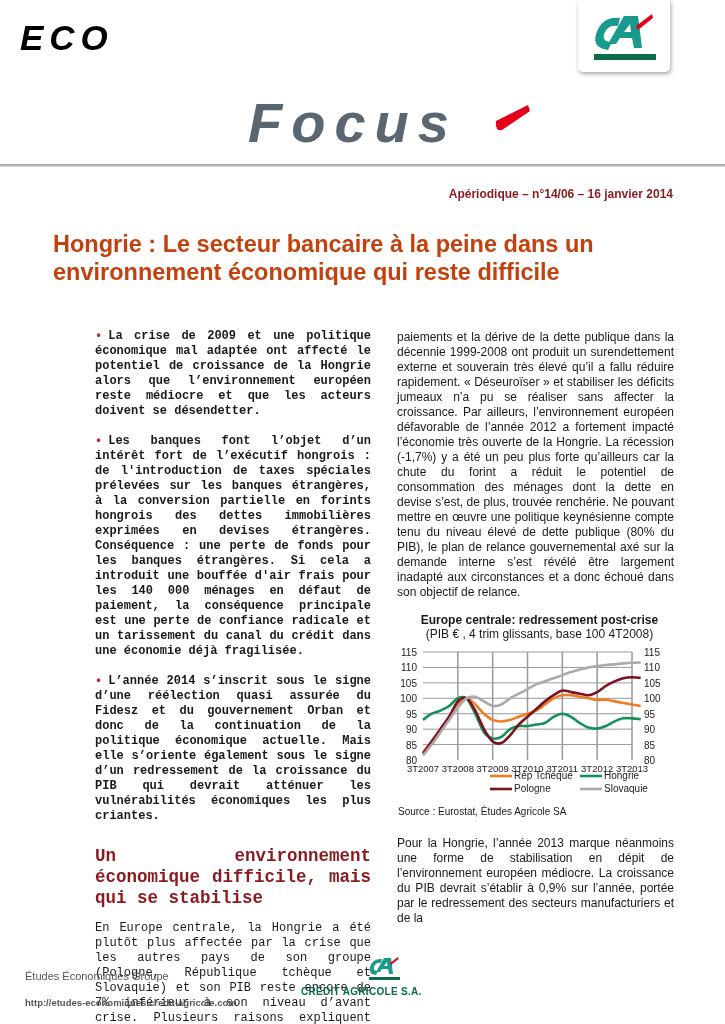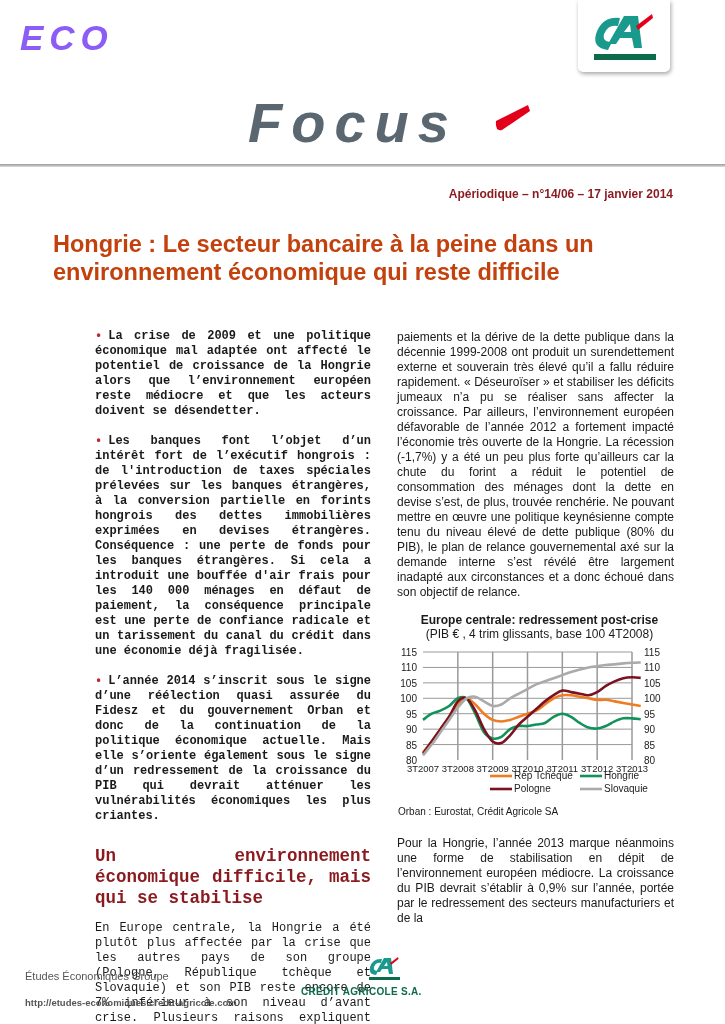--- a/index.html
+++ b/index.html
@@ -1,17 +1,17 @@
 <!DOCTYPE html>
 <html><head>
 <meta charset="utf-8">
 <style>
   html, body { margin:0; padding:0; background:#fff; }
   body { width:725px; height:1024px; position:relative; overflow:hidden; font-family:"Liberation Sans", sans-serif; color:#1a1a1a; }
-  .eco { position:absolute; left:20px; top:18px; font-size:35px; font-weight:bold; font-style:italic; letter-spacing:6px; color:#8b5cf6;text-align:right; }
+  .eco { position:absolute; left:20px; top:18px; font-size:35px; font-weight:bold; font-style:italic; letter-spacing:6px; color:#000000;text-align:right; }
   .focus { position:absolute; left:248px; top:72px; font-size:56px; font-weight:bold; font-style:italic; letter-spacing:9px; color:#5a6670;margin-top:18px; }
   .slash { position:absolute; left:492px; top:103px; width:40px; height:30px; }
   .logo-box { position:absolute; left:578px; top:0; width:92px; height:72px; background:#fff; border-radius:0 0 5px 5px; box-shadow:1px 2px 4px rgba(0,0,0,0.35); }
   .logo-box svg { position:absolute; left:12px; top:8px; }
   .header-rule { position:absolute; left:0; top:164px; width:725px; height:3px; background:linear-gradient(#999,#ddd); }
   .issue { position:absolute; right:52px; top:187px; font-size:12px; font-weight:bold; color:#8b1a1f; }
   .title { position:absolute; left:53px; top:230px; width:620px; font-size:23.5px; font-weight:bold; color:#c2410c; line-height:28px; }
   .col { position:absolute; font-size:12px; line-height:15px; text-align:justify; }
   .col p { margin:0 0 15px 0; }
   .left { left:95px; top:329px; width:276px;font-family:Liberation Mono, monospace; }
@@ -42,21 +42,21 @@
   <svg width="68" height="58" viewBox="0 0 68 58">
     <path d="M30 10 Q12 8 6 26 Q2 40 18 42 L22 34 Q12 34 14 26 Q18 16 28 18 Z" fill="#1a9a8c"></path>
     <path d="M34 8 L48 8 L52 40 L44 40 L42 30 L30 30 L26 36 L18 36 Z M34 24 L41 24 L40 16 Z" fill="#1a9a8c"></path>
     <path d="M46 18 L62 6 L63 10 L48 22 Z" fill="#e2001a"></path>
     <rect x="4" y="46" width="62" height="6" fill="#0b6b4b"></rect>
   </svg>
 </div>
 
 <div class="header-rule"></div>
 
-<div class="issue">Apériodique – n°14/06 – 17 janvier 2014</div>
+<div class="issue">Apériodique – n°14/06 – 16 janvier 2014</div>
 <div class="title">Hongrie : Le secteur bancaire à la peine dans un environnement économique qui reste difficile</div>
 
 <div class="col left">
   <p class="bullet"><span class="dot">•</span><span>La crise de 2009 et une politique économique mal adaptée ont affecté le potentiel de croissance de la Hongrie alors que l’environnement européen reste médiocre et que les acteurs doivent se désendetter.</span></p>
   <p class="bullet"><span class="dot">•</span><span>Les banques font l’objet d’un intérêt fort de l’exécutif hongrois : de l'introduction de taxes spéciales prélevées sur les banques étrangères, à la conversion partielle en forints hongrois des dettes immobilières exprimées en devises étrangères. Conséquence : une perte de fonds pour les banques étrangères. Si cela a introduit une bouffée d'air frais pour les 140 000 ménages en défaut de paiement, la conséquence principale est une perte de confiance radicale et un tarissement du canal du crédit dans une économie déjà fragilisée.</span></p>
   <p class="bullet"><span class="dot">•</span><span>L’année 2014 s’inscrit sous le signe d’une réélection quasi assurée du Fidesz et du gouvernement Orban et donc de la continuation de la politique économique actuelle. Mais elle s’oriente également sous le signe d’un redressement de la croissance du PIB qui devrait atténuer les vulnérabilités économiques les plus criantes.</span></p>
   <div class="h2">Un environnement économique difficile, mais qui se stabilise</div>
   <p>En Europe centrale, la Hongrie a été plutôt plus affectée par la crise que les autres pays de son groupe (Pologne, République tchèque et Slovaquie) et son PIB reste encore de 7% inférieur à son niveau d’avant crise. Plusieurs raisons expliquent cette contre-performance. Tout d’abord, les déséquilibres macro-économiques de la balance des</p>
 </div>
 
@@ -110,21 +110,21 @@
       <path d="M31 114.37142857142857 C32.451388888888886 112.57142857142857 36.80555555555556 107.42857142857143 39.708333333333336 103.57142857142857 C42.611111111111114 99.71428571428571 45.51388888888889 95.34285714285714 48.41666666666667 91.22857142857143 C51.31944444444445 87.11428571428571 54.22222222222222 83 57.125 78.88571428571429 C60.02777777777778 74.77142857142857 62.930555555555564 70.14285714285714 65.83333333333334 66.54285714285714 C68.73611111111111 62.94285714285714 71.63888888888889 59.08571428571429 74.54166666666666 57.28571428571429 C77.44444444444443 55.485714285714295 80.34722222222221 55.22857142857143 83.25 55.74285714285714 C86.15277777777779 56.25714285714285 89.05555555555557 58.82857142857143 91.95833333333334 60.371428571428574 C94.86111111111111 61.91428571428572 97.7638888888889 64.48571428571428 100.66666666666667 65 C103.56944444444444 65.51428571428572 106.47222222222223 64.74285714285715 109.375 63.45714285714286 C112.27777777777777 62.17142857142858 115.18055555555554 59.08571428571429 118.08333333333333 57.28571428571429 C120.98611111111111 55.485714285714295 123.88888888888889 54.2 126.79166666666667 52.65714285714286 C129.69444444444446 51.114285714285714 132.59722222222223 49.57142857142857 135.5 48.028571428571425 C138.40277777777777 46.48571428571428 141.30555555555554 44.68571428571429 144.20833333333331 43.400000000000006 C147.1111111111111 42.11428571428572 150.0138888888889 41.34285714285715 152.91666666666669 40.31428571428572 C155.81944444444446 39.285714285714285 158.72222222222223 38.25714285714286 161.625 37.22857142857143 C164.52777777777777 36.199999999999996 167.43055555555557 35.171428571428564 170.33333333333334 34.14285714285714 C173.23611111111111 33.114285714285714 176.13888888888889 31.982857142857146 179.04166666666666 31.057142857142864 C181.94444444444443 30.131428571428582 184.84722222222223 29.360000000000014 187.75 28.58857142857144 C190.65277777777777 27.81714285714287 193.55555555555557 26.99428571428572 196.45833333333334 26.42857142857143 C199.36111111111111 25.86285714285714 202.26388888888889 25.605714285714267 205.16666666666666 25.194285714285698 C208.06944444444443 24.78285714285713 210.97222222222223 24.268571428571434 213.875 23.960000000000008 C216.77777777777777 23.651428571428582 219.68055555555557 23.599999999999998 222.58333333333334 23.34285714285714 C225.48611111111111 23.085714285714285 228.38888888888889 22.67428571428572 231.29166666666666 22.417142857142863 C234.19444444444443 22.160000000000007 237.09722222222223 21.95428571428571 240 21.799999999999997 C242.90277777777777 21.645714285714284 247.25694444444446 21.542857142857155 248.70833333333334 21.491428571428585" fill="none" stroke="#aaaaaa" stroke-width="2.6" stroke-linejoin="round"></path>
       <line x1="98" x2="120" y1="135" y2="135" stroke="#f07c22" stroke-width="2.6"></line>
       <text x="122" y="138" font-size="10" fill="#222" font-family="Liberation Sans, sans-serif">Rép Tchèque</text>
       <line x1="188" x2="210" y1="135" y2="135" stroke="#12925a" stroke-width="2.6"></line>
       <text x="212" y="138" font-size="10" fill="#222" font-family="Liberation Sans, sans-serif">Hongrie</text>
       <line x1="98" x2="120" y1="148" y2="148" stroke="#7a1220" stroke-width="2.6"></line>
       <text x="122" y="151" font-size="10" fill="#222" font-family="Liberation Sans, sans-serif">Pologne</text>
       <line x1="188" x2="210" y1="148" y2="148" stroke="#aaaaaa" stroke-width="2.6"></line>
       <text x="212" y="151" font-size="10" fill="#222" font-family="Liberation Sans, sans-serif">Slovaquie</text>
     </svg>
-  <div class="source">Orban : Eurostat, Crédit Agricole SA</div>
+  <div class="source">Source : Eurostat, Études Agricole SA</div>
 </div>
 
 <div class="col right2">
   <p>Pour la Hongrie, l’année 2013 marque néanmoins une forme de stabilisation en dépit de l’environnement européen médiocre. La croissance du PIB devrait s’établir à 0,9% sur l’année, portée par le redressement des secteurs manufacturiers et de la</p>
 </div>
 
 <div class="footer-left">
   <div>Études Économiques Groupe</div>
   <div class="url">http://etudes-economiques.credit-agricole.com</div>
 </div>

